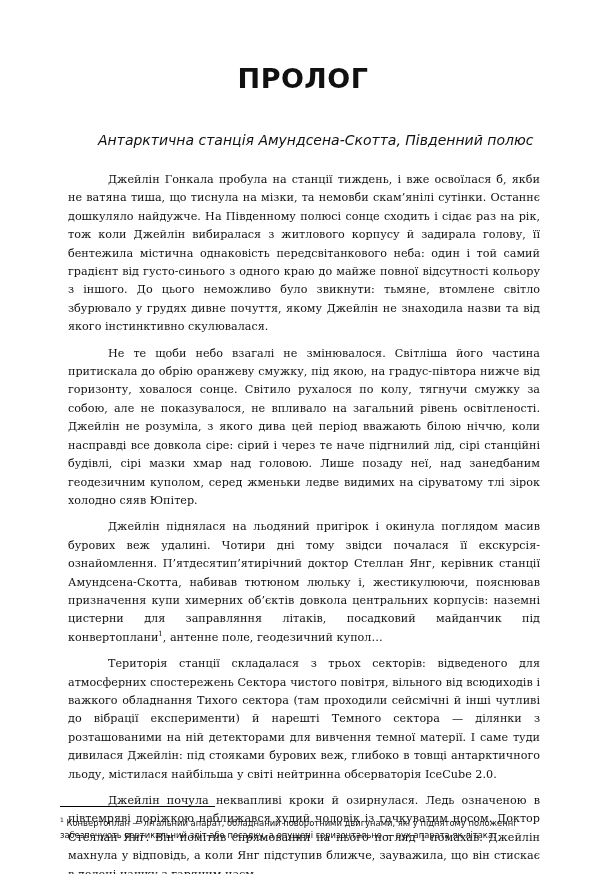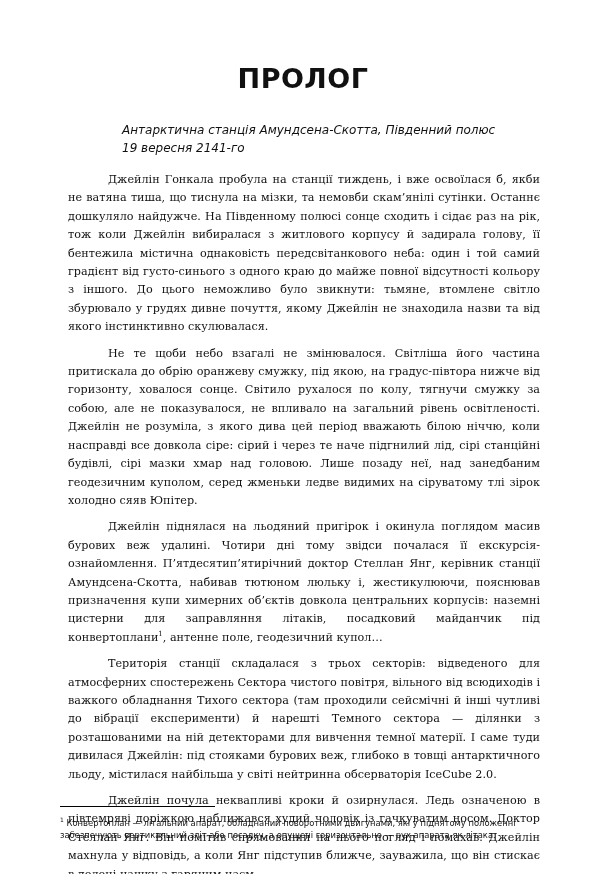--- a/index.html
+++ b/index.html
@@ -3,22 +3,22 @@
 <meta charset="utf-8">
 <style>
   html, body { margin: 0; padding: 0; background: #ffffff; }
   body { width: 606px; height: 874px; position: relative; overflow: hidden; color: #111; }
   .page { position: absolute; left: 0; top: 0; width: 606px; height: 874px; }
   .title {
     position: absolute; left: 0; right: 0; top: 63px; text-align: center;
     font-family: "DejaVu Sans", sans-serif; font-weight: bold; font-size: 27px; letter-spacing: 0.5px;
   }
   .epigraph {
-    position: absolute; left: 98px; top: 121px;
-    font-family: "DejaVu Sans", sans-serif; font-style: italic; font-size: 12px; line-height: 18px; margin-left: 24px;
+    position: absolute; left: 98px; top: 131px;
+    font-family: "DejaVu Sans", sans-serif; font-style: italic; font-size: 14px; line-height: 18px;
   }
   .body-text {
     position: absolute; left: 60px; top: 163px; width: 488px;
     font-family: "DejaVu Serif", serif; font-size: 11.2px; line-height: 18.4px; text-align: justify;
   }
   .body-text p { margin: 8px; text-indent: 40px; }
   sup.fn { font-size: 7px; vertical-align: super; line-height: 0; }
   .fn-rule { position: absolute; left: 60px; top: 806px; width: 155px; border-top: 1px solid #000; }
   .footnote {
     position: absolute; left: 60px; top: 814px; width: 490px;
@@ -27,21 +27,20 @@
   .footnote sup { font-size: 6px; }
 </style>
 </head>
 <body>
 
 <div class="page">
   <div class="title">ПРОЛОГ</div>
 
   <div class="epigraph">
     <div>Антарктична станція Амундсена-Скотта, Південний полюс</div>
-    <div>19 вересня 2141-го</div>
   </div>
 
   <div class="body-text">
     <p>Джейлін Гонкала пробула на станції тиждень, і вже освоїлася б, якби не ватяна тиша, що тиснула на мізки, та немовби скам’янілі сутінки. Останнє дошкуляло найдужче. На Південному полюсі сонце сходить і сідає раз на рік, тож коли Джейлін вибиралася з житлового корпусу й задирала голову, її бентежила містична однаковість передсвітанкового неба: один і той самий градієнт від густо-синього з одного краю до майже повної відсутності кольору з іншого. До цього неможливо було звикнути: тьмяне, втомлене світло збурювало у грудях дивне почуття, якому Джейлін не знаходила назви та від якого інстинктивно скулювалася.</p>
     <p>Не те щоби небо взагалі не змінювалося. Світліша його частина притискала до обрію оранжеву смужку, під якою, на градус-півтора нижче від горизонту, ховалося сонце. Світило рухалося по колу, тягнучи смужку за собою, але не показувалося, не впливало на загальний рівень освітленості. Джейлін не розуміла, з якого дива цей період вважають білою ніччю, коли насправді все довкола сіре: сірий і через те наче підгнилий лід, сірі станційні будівлі, сірі мазки хмар над головою. Лише позаду неї, над занедбаним геодезичним куполом, серед жменьки ледве видимих на сіруватому тлі зірок холодно сяяв Юпітер.</p>
     <p><span>Джейлін піднялася на льодяний пригірок і окинула поглядом масив бурових веж удалині. Чотири дні тому звідси почалася її екскурсія-ознайомлення. П’ятдесятип’ятирічний доктор Стеллан Янг, керівник станції Амундсена-Скотта, набивав тютюном люльку і, жестикулюючи, пояснював призначення купи химерних об’єктів довкола центральних корпусів: наземні цистерни для заправляння літаків, посадковий майданчик під конвертоплани</span><sup class="fn">1</sup><span>, антенне поле, геодезичний купол…</span></p>
     <p>Територія станції складалася з трьох секторів: відведеного для атмосферних спостережень Сектора чистого повітря, вільного від всюдиходів і важкого обладнання Тихого сектора (там проходили сейсмічні й інші чутливі до вібрації експерименти) й нарешті Темного сектора — ділянки з розташованими на ній детекторами для вивчення темної матерії. І саме туди дивилася Джейлін: під стояками бурових веж, глибоко в товщі антарктичного льоду, містилася найбільша у світі нейтринна обсерваторія IceCube 2.0.</p>
     <p>Джейлін почула неквапливі кроки й озирнулася. Ледь означеною в півтемряві доріжкою наближався худий чоловік із гачкуватим носом. Доктор Стеллан Янг. Він помітив спрямований на нього погляд і помахав. Джейлін махнула у відповідь, а коли Янг підступив ближче, зауважила, що він стискає в долоні чашку з гарячим чаєм.</p>
     <p>— Ти як? — запитав чоловік.</p>
     <p>Його спеціалізацією була морська біологія, та оскільки до найближчого моря було дві тисячі кілометрів, на станції Янг виконував переважно адміністративну роботу.</p>

